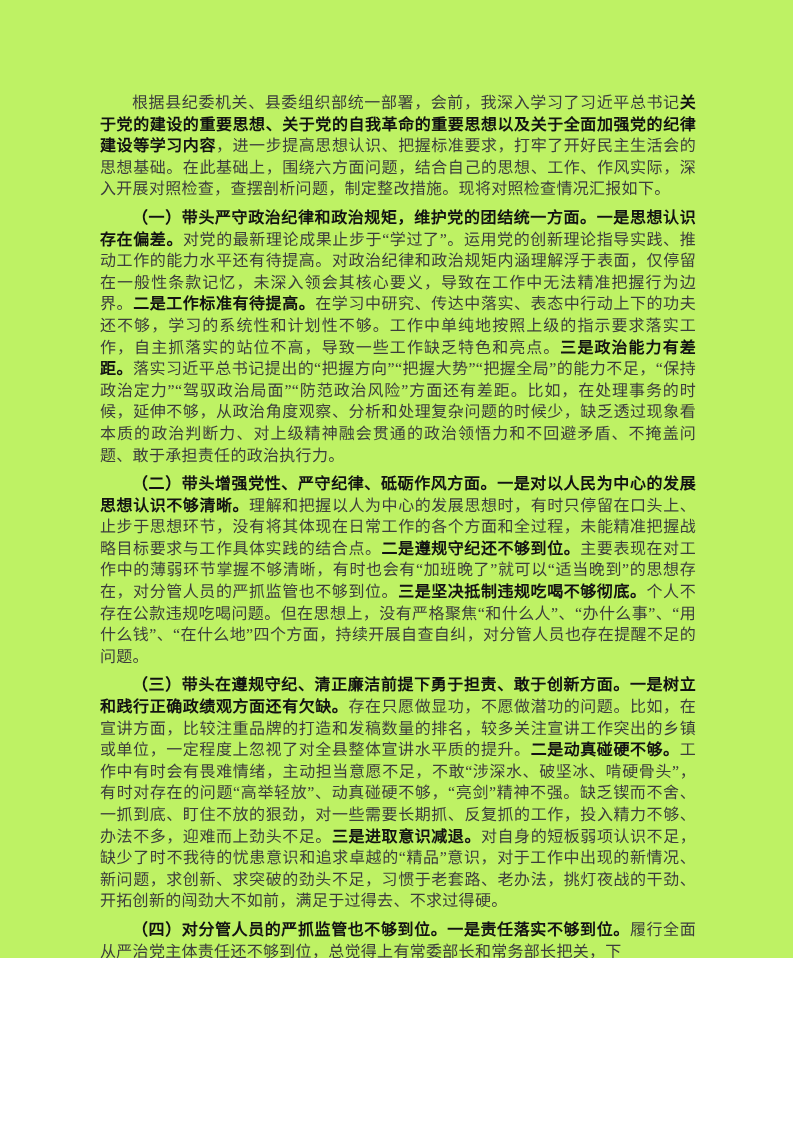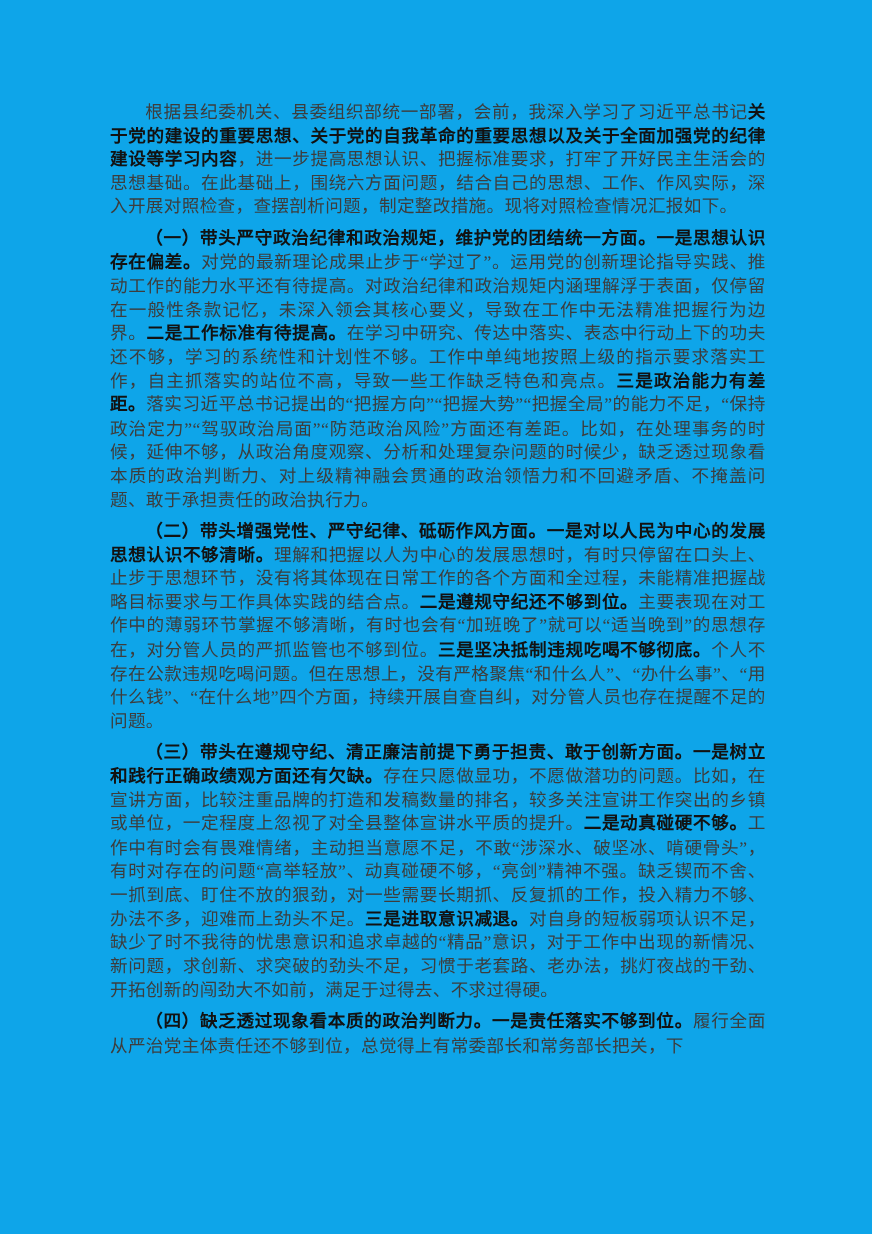--- a/index.html
+++ b/index.html
@@ -3,22 +3,22 @@
 <meta charset="utf-8">
 <style>
   html, body {
     margin: 0;
     padding: 0;
     background: #ffffff;
   }
   .page {
     position: relative;
     width: 793px;
-    height: 1122px;
-    background: #0ea5e9;
+    height: 958px;
+    background: #bef264;
     box-sizing: border-box;
     padding: 92px 97px 0 100px;
     overflow: hidden;
     font-family: "Liberation Serif", "DejaVu Serif", serif;
   }
   .doc-body p.para {
     margin: 0;
     padding: 0;
     font-size: 16px;
     line-height: 21.6px;
@@ -45,15 +45,15 @@
 </style>
 </head>
 <body>
 
 <div class="page">
   <div class="doc-body">
       <p class="para"><span class="run">根据县纪委机关、县委组织部统一部署，会前，我深入学习了习近平总书记</span><span class="run bold">关于党的建设的重要思想、关于党的自我革命的重要思想以及关于全面加强党的纪律建设等学习内容</span><span class="run">，进一步提高思想认识、把握标准要求，打牢了开好民主生活会的思想基础。在此基础上，围绕六方面问题，结合自己的思想、工作、作风实际，深入开展对照检查，查摆剖析问题，制定整改措施。现将对照检查情况汇报如下。</span></p>
       <p class="para"><span class="run bold">（一）带头严守政治纪律和政治规矩，维护党的团结统一方面。一是思想认识存在偏差。</span><span class="run">对党的最新理论成果止步于“学过了”。运用党的创新理论指导实践、推动工作的能力水平还有待提高。对政治纪律和政治规矩内涵理解浮于表面，仅停留在一般性条款记忆，未深入领会其核心要义，导致在工作中无法精准把握行为边界。</span><span class="run bold">二是工作标准有待提高。</span><span class="run">在学习中研究、传达中落实、表态中行动上下的功夫还不够，学习的系统性和计划性不够。工作中单纯地按照上级的指示要求落实工作，自主抓落实的站位不高，导致一些工作缺乏特色和亮点。</span><span class="run bold">三是政治能力有差距。</span><span class="run">落实习近平总书记提出的“把握方向”“把握大势”“把握全局”的能力不足，“保持政治定力”“驾驭政治局面”“防范政治风险”方面还有差距。比如，在处理事务的时候，延伸不够，从政治角度观察、分析和处理复杂问题的时候少，缺乏透过现象看本质的政治判断力、对上级精神融会贯通的政治领悟力和不回避矛盾、不掩盖问题、敢于承担责任的政治执行力。</span></p>
       <p class="para"><span class="run bold">（二）带头增强党性、严守纪律、砥砺作风方面。一是对以人民为中心的发展思想认识不够清晰。</span><span class="run">理解和把握以人为中心的发展思想时，有时只停留在口头上、止步于思想环节，没有将其体现在日常工作的各个方面和全过程，未能精准把握战略目标要求与工作具体实践的结合点。</span><span class="run bold">二是遵规守纪还不够到位。</span><span class="run">主要表现在对工作中的薄弱环节掌握不够清晰，有时也会有“加班晚了”就可以“适当晚到”的思想存在，对分管人员的严抓监管也不够到位。</span><span class="run bold">三是坚决抵制违规吃喝不够彻底。</span><span class="run">个人不存在公款违规吃喝问题。但在思想上，没有严格聚焦“和什么人”、“办什么事”、“用什么钱”、“在什么地”四个方面，持续开展自查自纠，对分管人员也存在提醒不足的问题。</span></p>
       <p class="para"><span class="run bold">（三）带头在遵规守纪、清正廉洁前提下勇于担责、敢于创新方面。一是树立和践行正确政绩观方面还有欠缺。</span><span class="run">存在只愿做显功，不愿做潜功的问题。比如，在宣讲方面，比较注重品牌的打造和发稿数量的排名，较多关注宣讲工作突出的乡镇或单位，一定程度上忽视了对全县整体宣讲水平质的提升。</span><span class="run bold">二是动真碰硬不够。</span><span class="run">工作中有时会有畏难情绪，主动担当意愿不足，不敢“涉深水、破坚冰、啃硬骨头”，有时对存在的问题“高举轻放”、动真碰硬不够，“亮剑”精神不强。缺乏锲而不舍、一抓到底、盯住不放的狠劲，对一些需要长期抓、反复抓的工作，投入精力不够、办法不多，迎难而上劲头不足。</span><span class="run bold">三是进取意识减退。</span><span class="run">对自身的短板弱项认识不足，缺少了时不我待的忧患意识和追求卓越的“精品”意识，对于工作中出现的新情况、新问题，求创新、求突破的劲头不足，习惯于老套路、老办法，挑灯夜战的干劲、开拓创新的闯劲大不如前，满足于过得去、不求过得硬。</span></p>
-      <p class="para"><span class="run bold">（四）缺乏透过现象看本质的政治判断力。一是责任落实不够到位。</span><span class="run">履行全面从严治党主体责任还不够到位，总觉得上有常委部长和常务部长把关，下</span></p>
+      <p class="para"><span class="run bold">（四）对分管人员的严抓监管也不够到位。一是责任落实不够到位。</span><span class="run">履行全面从严治党主体责任还不够到位，总觉得上有常委部长和常务部长把关，下</span></p>
     </div>
 </div>
 
 </body></html>

